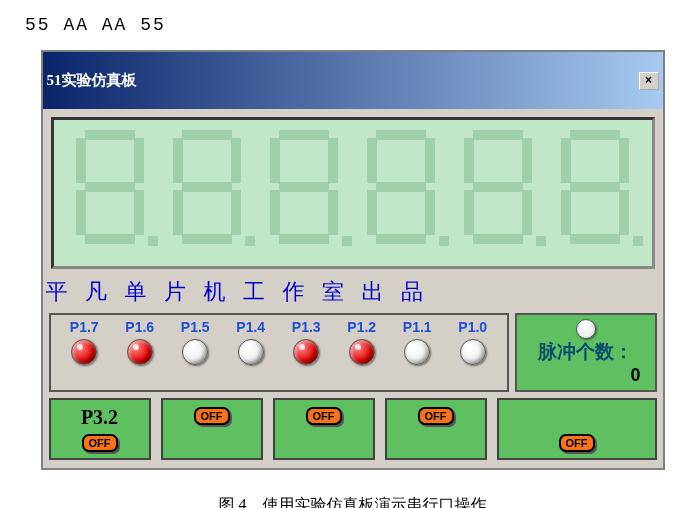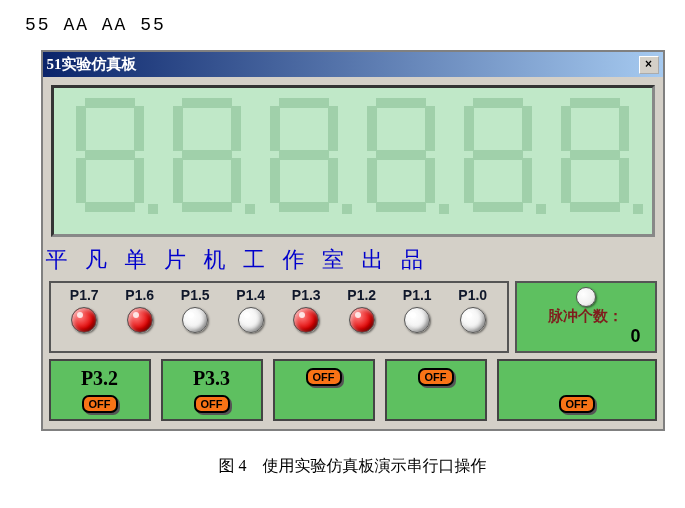--- a/index.html
+++ b/index.html
@@ -17,21 +17,21 @@
 }
 .window {
   border: 2px solid #808080;
   background: #d4d0c8;
   width: 620px;
   margin: 0 auto;
 }
 .titlebar {
   background: linear-gradient(to right, #0a246a, #a6caf0);
   color: #fff;
-  padding: 3px 4px;
+  padding: 19px 4px;
   display: flex;
   justify-content: space-between;
   align-items: center;
   font-weight: bold;
   font-size: 15px;
 }
 .close-btn {
   width: 18px;
   height: 16px;
   background: #d4d0c8;
@@ -91,21 +91,21 @@
   padding: 4px 6px 6px 6px;
 }
 .led-labels {
   display: flex;
   justify-content: space-around;
 }
 .led-label {
   font-family: Arial, sans-serif;
   font-weight: bold;
   font-size: 14px;
-  color: #0f172a;
+  color: #1d4ed8;
 }
 .led-row {
   display: flex;
   justify-content: space-around;
   margin-top: 4px;
 }
 .led {
   width: 24px;
   height: 24px;
   border-radius: 50%;
@@ -136,23 +136,23 @@
 }
 .small-led {
   width: 18px;
   height: 18px;
   border-radius: 50%;
   background: radial-gradient(circle at 35% 35%, #ffffff, #f0f0f0 60%, #c0c0c0);
   border: 1px solid #555;
   box-shadow: 1px 1px 2px rgba(0,0,0,0.5);
 }
 .pulse-label {
-  font-size: 15px;
-  font-weight: bold;
-  color: #7f1d1d;
+  font-size: 19px;
+  font-weight: bold;
+  color: #0c4a6e;
 }
 .pulse-count {
   font-family: Arial, sans-serif;
   font-size: 18px;
   font-weight: bold;
   color: #000;
   align-self: flex-end;
   margin-right: 10px;
 }
 .bottom-row {
@@ -303,21 +303,21 @@
     <div class="pulse-panel">
       <div class="small-led"></div>
       <div class="pulse-label">脉冲个数：</div>
       <div class="pulse-count">0</div>
     </div>
   </div>
 
   <div class="bottom-row">
     <div id="switch-container" style="display:flex;gap:10px">
         <div class="switch-block"><div class="switch-label">P3.2</div><span class="off-switch">OFF</span></div>
-        <div class="switch-block"><div class="switch-label">P3.3</div><span class="off-switch">OFF</span></div>
+        <div class="switch-block"><span class="off-switch">OFF</span></div>
         <div class="switch-block"><span class="off-switch">OFF</span></div>
         <div class="switch-block"><span class="off-switch">OFF</span></div>
       </div>
     <div class="pulse-bottom">
       <span class="off-switch">OFF</span>
     </div>
   </div>
 </div>
 
 <div class="caption">图 4　使用实验仿真板演示串行口操作</div>

